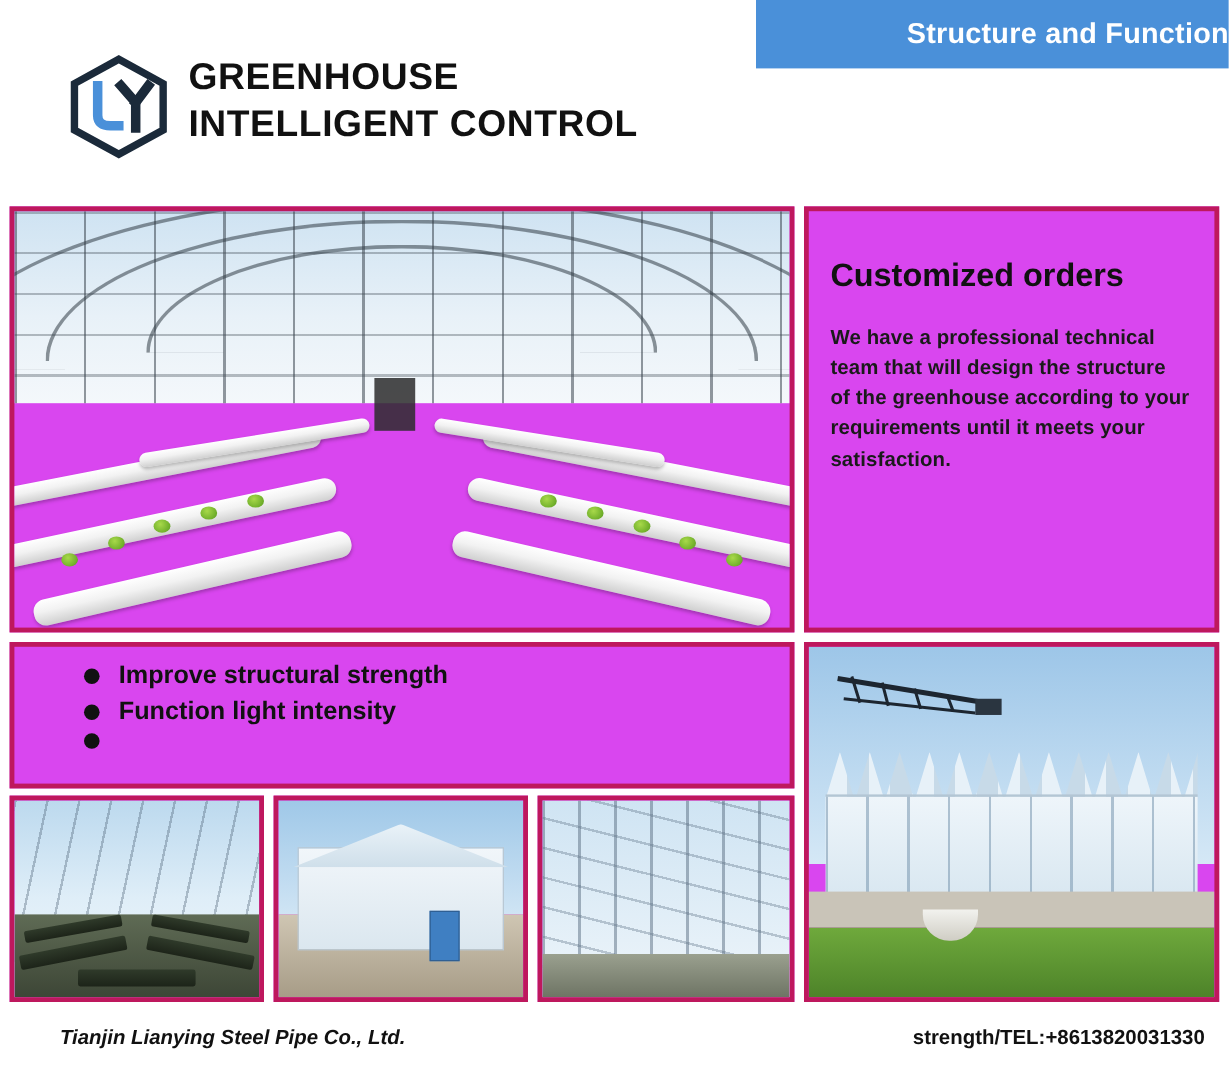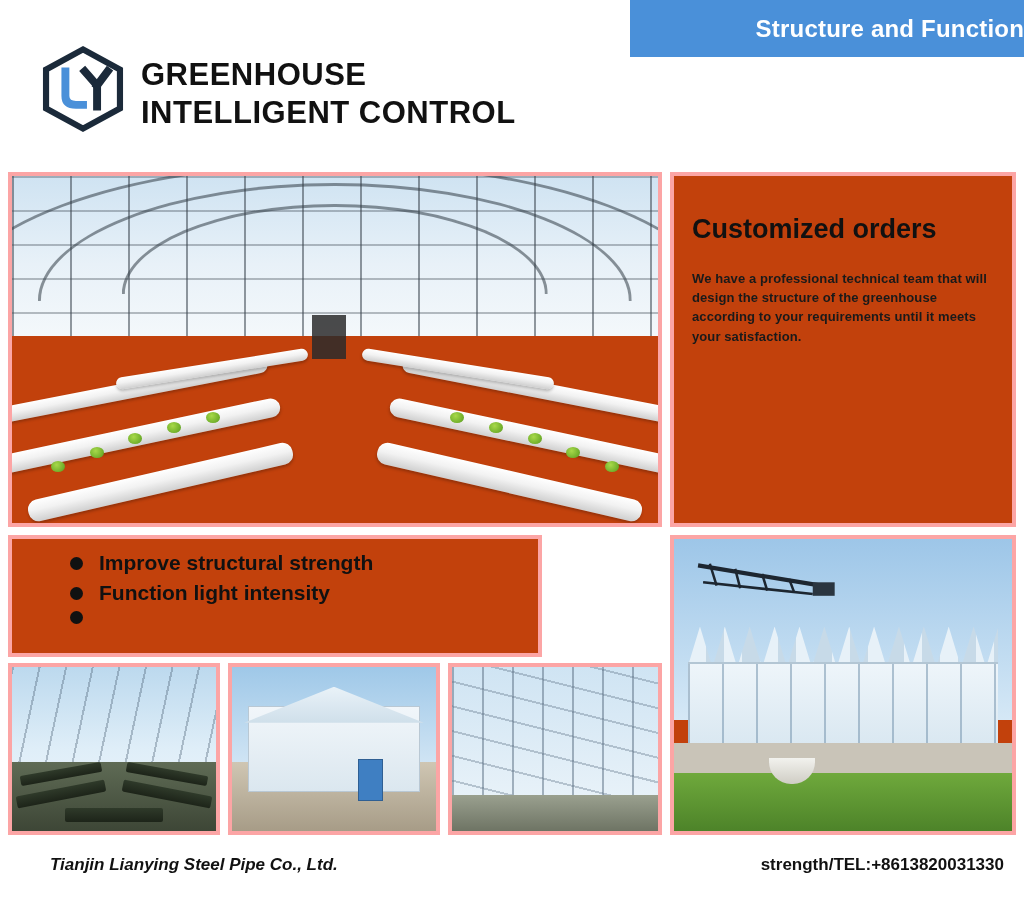--- a/index.html
+++ b/index.html
@@ -25,64 +25,64 @@
   }
   .header-banner span {
     color: #ffffff;
     font-size: 24px;
     font-weight: bold;
     letter-spacing: 0.2px;
   }
 
   .brand {
     position: absolute;
-    left: 39px; top: 45px;
-    display: flex; align-items: flex-end;
+    left: 55px; top: 45px;
+    display: flex; align-items: flex-start;
   }
   .brand-logo {
     width: 88px; height: 88px;
     flex: 0 0 88px;
   }
   .brand-text {
     margin-left: 14px;
     font-size: 31px;
     font-weight: bold;
     line-height: 1.25;
     color: #111111;
     letter-spacing: 0.5px;
   }
 
   
   .frame {
     position: absolute;
-    border: 4px solid #fca5a5;
-    background: #c2410c;
+    border: 4px solid #be185d;
+    background: #d946ef;
     overflow: hidden;
   }
 
   #hero-frame   { left: 8px;   top: 172px; width: 654px; height: 355px; }
   #text-frame   { left: 670px; top: 172px; width: 346px; height: 355px; }
-  #bullet-frame { left: 8px;   top: 535px; width: 534px; height: 122px; text-align: center; }
+  #bullet-frame { left: 8px;   top: 535px; width: 654px; height: 122px; text-align: center; }
   #glass-frame  { left: 670px; top: 535px; width: 346px; height: 300px; }
   #thumb1-frame { left: 8px;   top: 663px; width: 212px; height: 172px; }
   #thumb2-frame { left: 228px; top: 663px; width: 212px; height: 172px; }
   #thumb3-frame { left: 448px; top: 663px; width: 214px; height: 172px; }
 
   
   .text-inner { padding: 40px 20px 0 18px; }
   .headline {
     font-size: 27px;
     font-weight: bold;
     color: #111111;
     line-height: 1.0;
   }
   .headline-2 { margin-top: 28px; }
   .body-copy {
     margin-top: 26px;
-    font-size: 13px;
+    font-size: 17px;
     font-weight: bold;
     color: #1a1a1a;
     line-height: 1.48;
     letter-spacing: 0.1px;
   }
 
   
   .bullets { padding: 12px 0 0 58px; }
   .bullet-row {
     display: flex; align-items: center;

